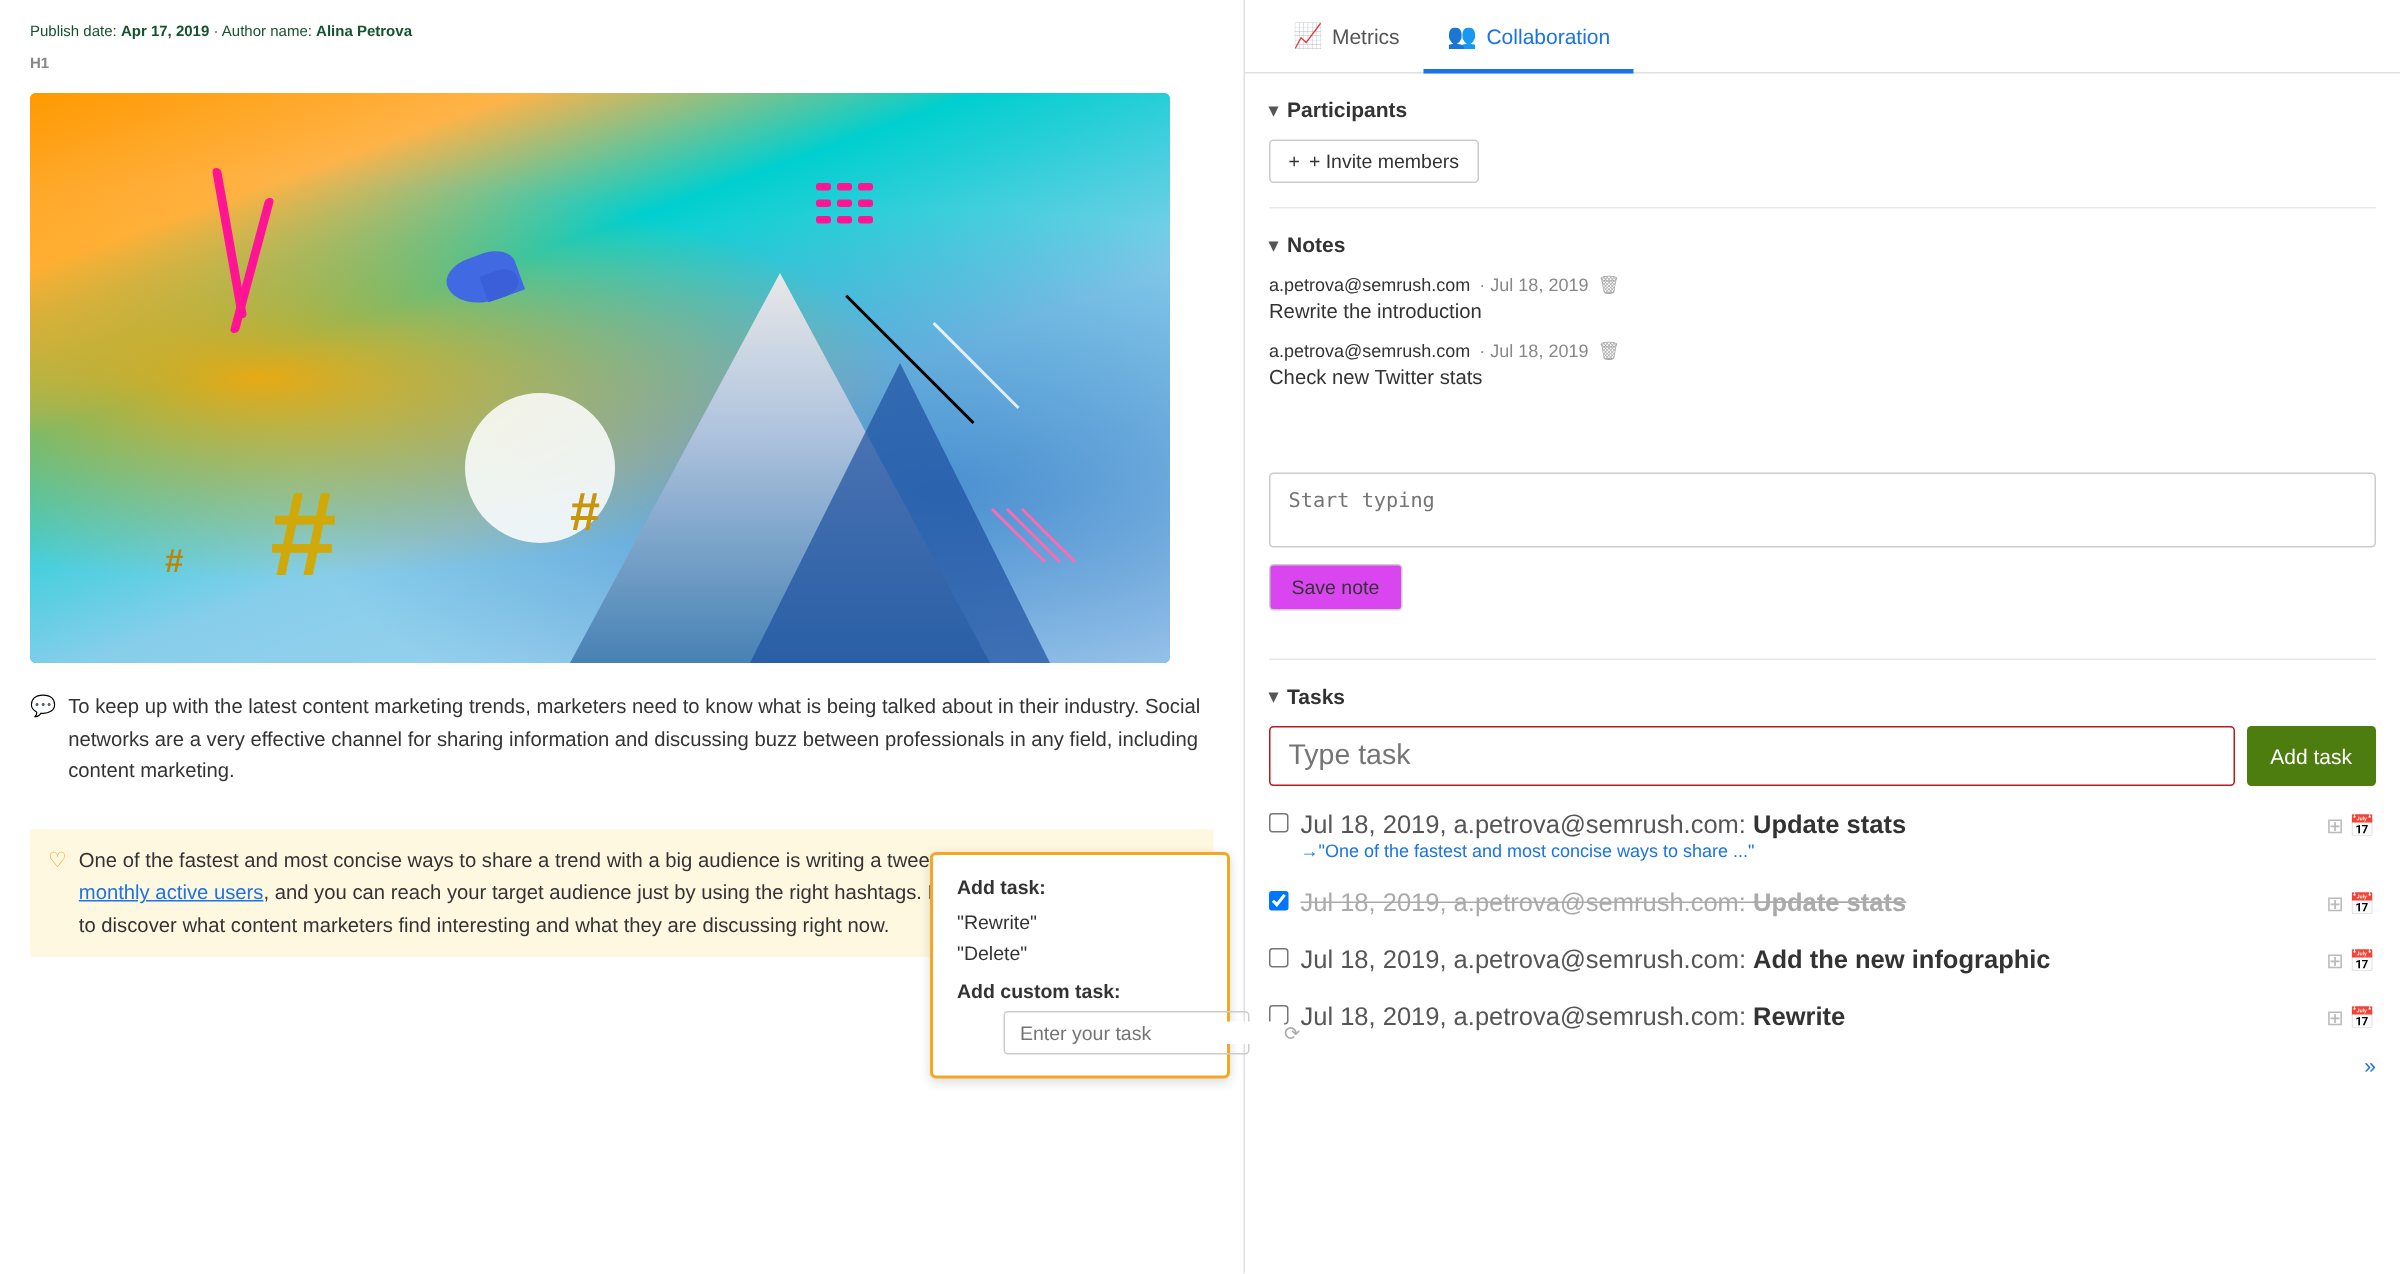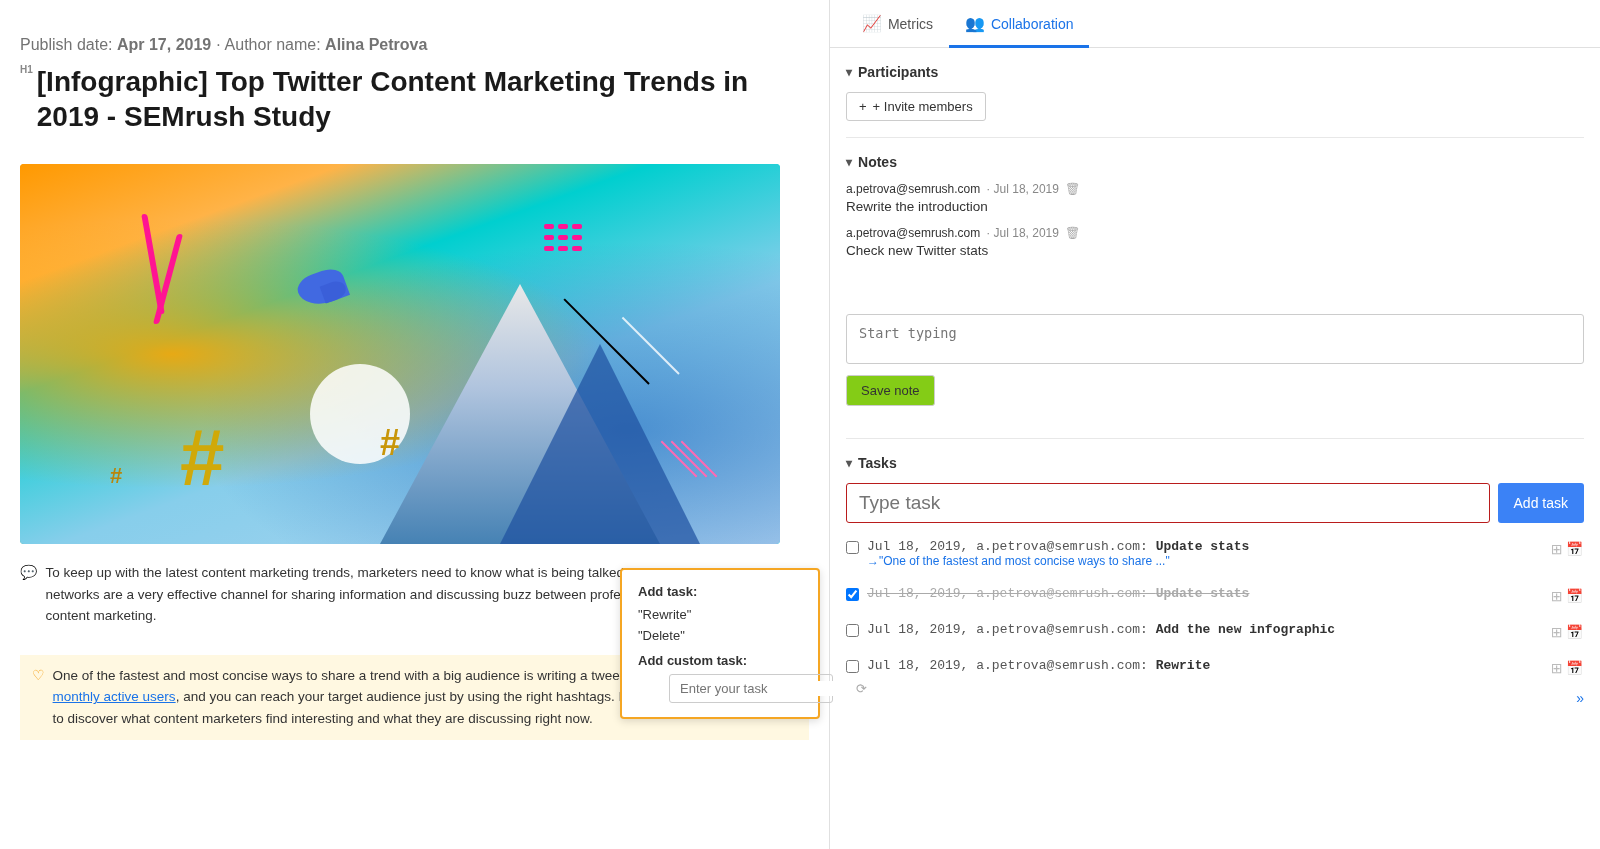--- a/index.html
+++ b/index.html
@@ -7,24 +7,23 @@
 
     
     .left-panel {
       width: 830px;
       min-width: 830px;
       padding: 16px 20px;
       overflow-y: auto;
       border-right: 1px solid #e0e0e0;
     }
     .meta-line {
-      font-size: 16px;
-      color: #737373;
+      font-size: 10px;
+      color: #14532d;
       margin-bottom: 10px;
-      margin-top: 20px;
     }
     .meta-line strong { font-weight: 600; }
     .h1-label {
       font-size: 10px;
       color: #888;
       font-weight: 600;
       vertical-align: super;
       margin-right: 4px;
     }
     .article-title {
@@ -215,21 +214,21 @@
       font-size: 13.5px;
       color: #aaa;
       outline: none;
       resize: none;
       height: 50px;
       margin-bottom: 8px;
       margin-top: 44px;
     }
     .save-note-btn {
       border: 1px solid #ccc;
-      background: #84cc16;
+      background: #d946ef;
       padding: 7px 14px;
       border-radius: 3px;
       cursor: pointer;
       font-size: 13px;
       color: #333;
       margin-bottom: 16px;
       text-align: center;
     }
 
     
@@ -240,21 +239,21 @@
     }
     .task-input {
       flex: 1;
       border: 1px solid #b91c1c;
       border-radius: 3px;
       padding: 8px 12px;
       font-size: 19px;
       outline: none;
     }
     .add-task-btn {
-      background: #3b82f6;
+      background: #4d7c0f;
       color: #fff;
       border: none;
       padding: 8px 16px;
       border-radius: 3px;
       cursor: pointer;
       font-size: 14px;
       font-weight: 500;
       white-space: nowrap;
     }
     .task-item {
@@ -263,21 +262,21 @@
       gap: 8px;
       margin-bottom: 10px;
       padding: 4px 0;
     }
     .task-checkbox {
       margin-top: 2px;
       flex-shrink: 0;
       cursor: pointer;
     }
     .task-content { flex: 1; }
-    .task-meta { font-size: 13px; color: #555; font-family: Liberation Mono, monospace; }
+    .task-meta { font-size: 17px; color: #555; }
     .task-meta .task-name { font-weight: 600; color: #333; }
     .task-link { color: #1a73e8; font-size: 12px; cursor: pointer; }
     .task-actions { display: flex; gap: 4px; align-items: center; margin-top: 2px; }
     .task-action-icon { color: #bbb; cursor: pointer; font-size: 14px; }
     .task-item-completed .task-meta { text-decoration: line-through; color: #aaa; }
     .task-item-completed .task-name { text-decoration: line-through; color: #aaa; }
 
     
     .popup-overlay {
       position: absolute;
@@ -339,21 +338,20 @@
   <div class="meta-line">
     <span>Publish date:</span>
     <strong>Apr 17, 2019</strong>
     <span>·</span>
     <span>Author name:</span>
     <strong>Alina Petrova</strong>
   </div>
 
   <div style="display:flex;align-items:flex-start;margin-bottom:14px;">
     <span class="h1-label">H1</span>
-    <h1 class="article-title">[Infographic] Top Twitter Content Marketing Trends in 2019 - SEMrush Study</h1>
   </div>
 
   <div class="hero-image">
     <div class="mountain-bg"></div>
     <div class="triangle-blue"></div>
     <div class="white-circle"></div>
     <div class="hashtag-decoration">#</div>
     <div class="hashtag-sm">#</div>
     <div class="hashtag-xs">#</div>
     <div style="position:absolute;top:50px;left:130px;width:6px;height:100px;background:#ff1493;transform:skewX(10deg);border-radius:3px;"></div>

